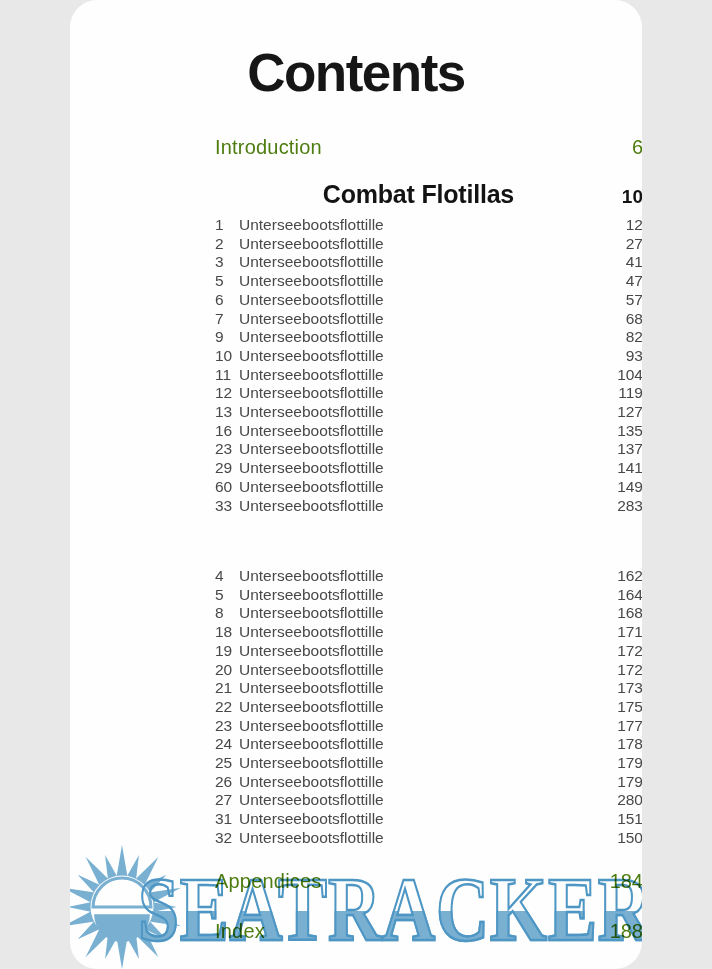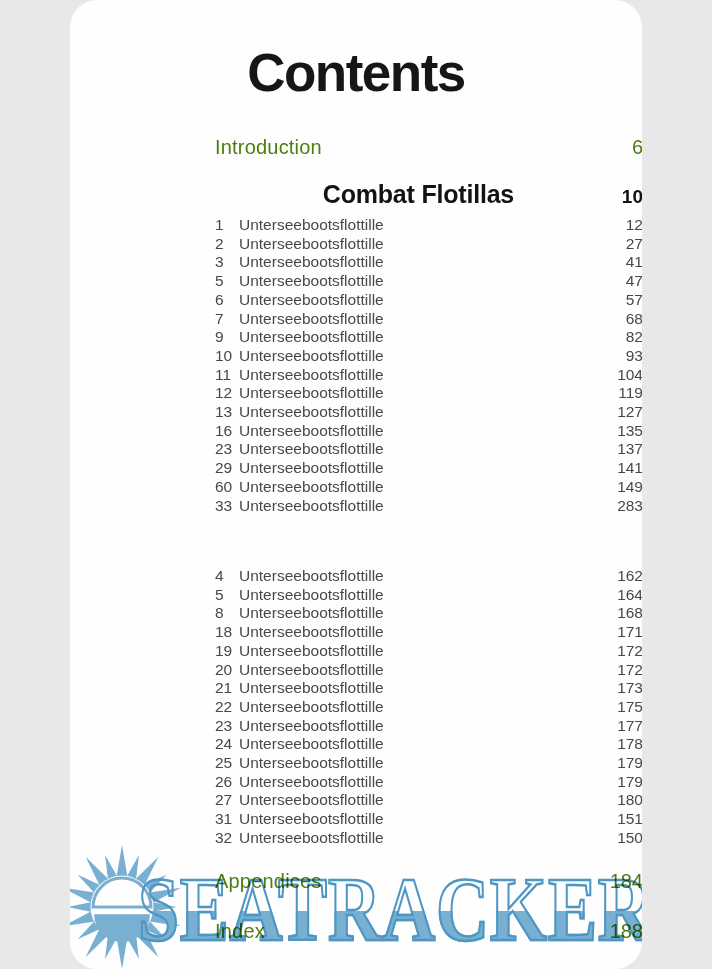--- a/index.html
+++ b/index.html
@@ -241,21 +241,21 @@
 
       <div class="item-row">
         <span class="item-num">26</span>
         <span class="item-name">Unterseebootsflottille</span>
         <span class="item-page">179</span>
       </div>
 
       <div class="item-row">
         <span class="item-num">27</span>
         <span class="item-name">Unterseebootsflottille</span>
-        <span class="item-page">180</span>
+        <span class="item-page">280</span>
       </div>
 
       <div class="item-row">
         <span class="item-num">31</span>
         <span class="item-name">Unterseebootsflottille</span>
         <span class="item-page">151</span>
       </div>
 
       <div class="item-row">
         <span class="item-num">32</span>

